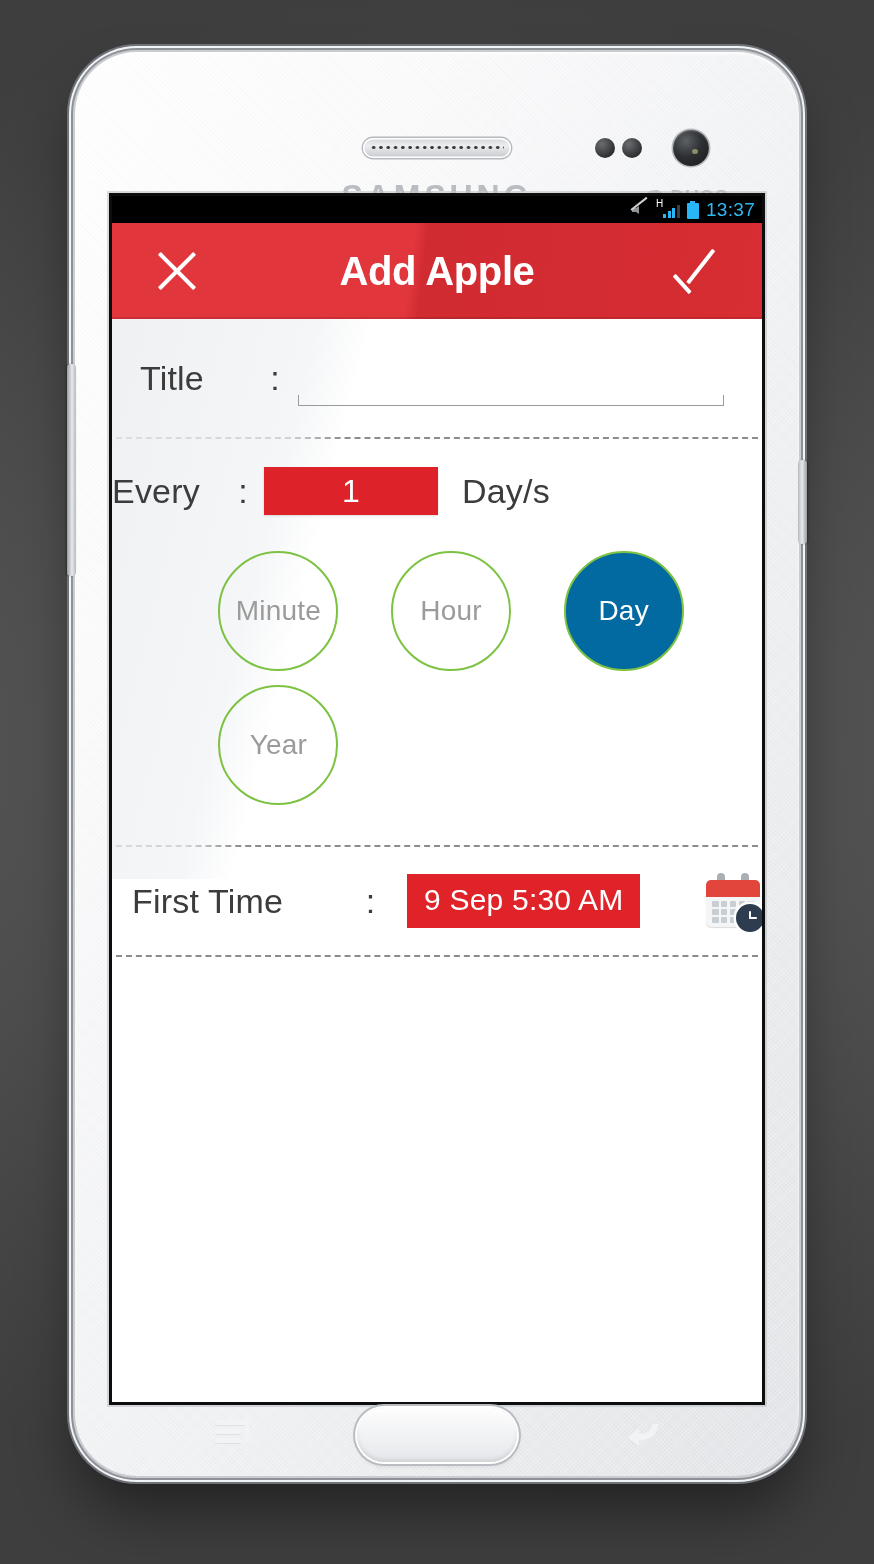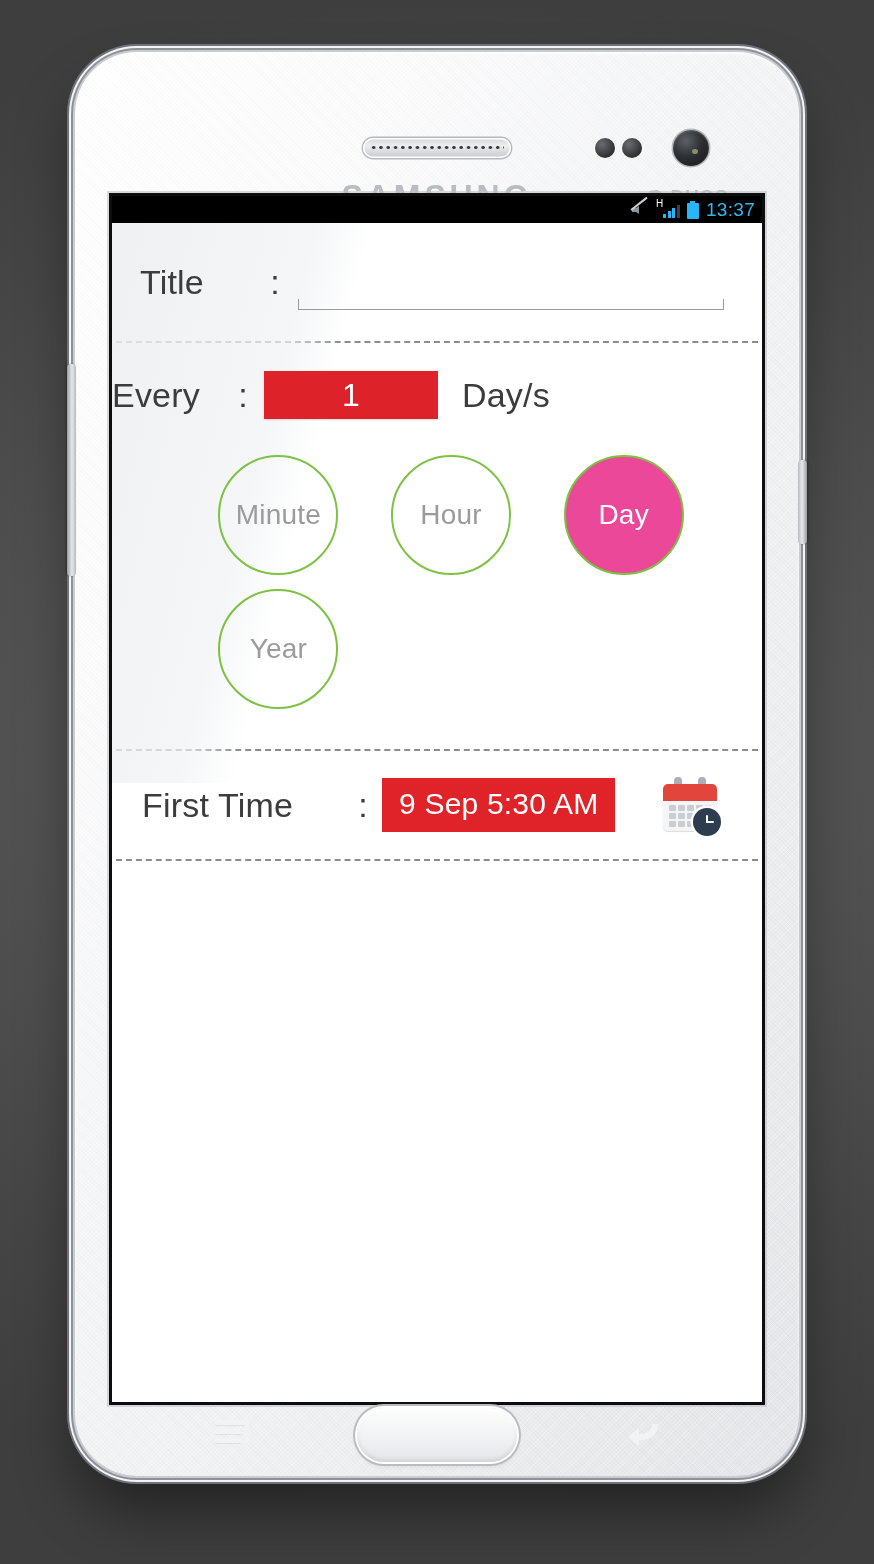--- a/index.html
+++ b/index.html
@@ -383,27 +383,27 @@
     background: transparent;
     display: flex; align-items: center; justify-content: center;
     font-size: 28px;
     color: #9b9b9b;
     font-weight: 300;
     letter-spacing: .2px;
     cursor: pointer;
     font-family: "Liberation Sans", sans-serif;
   }
   .unit-circle.selected {
-    background: #ec4899;
+    background: #0369a1;
     color: #ffffff;
     border-color: #7dc242;
   }
 
   
-  #first-time-row { height: 108px; padding-left: 30px; }
+  #first-time-row { height: 108px; padding-left: 20px; justify-content: space-between; }
   #first-time-label { width: 202px; }
   #first-time-colon { width: 38px; text-align: center; }
   #first-time-value {
     background: #e02229;
     color: #ffffff;
     font-size: 30px;
     font-weight: 300;
     padding: 9px 17px 11px;
     letter-spacing: .2px;
     cursor: pointer;
@@ -555,20 +555,35 @@
             <i></i>
         </span>
       </span>
       <span class="status-icon" id="battery-icon">
         <span class="cap"></span>
           <span class="shell"></span>
       </span>
       <span id="status-clock">13:37</span>
     </div>
 
+    <div id="app-bar">
+      <div id="close-button">
+        <span id="close-icon">
+          <span></span>
+            <span></span>
+        </span>
+      </div>
+      <div id="app-title">Add Apple</div>
+      <div id="confirm-button">
+        <span id="check-icon">
+          <span></span>
+            <span></span>
+        </span>
+      </div>
+    </div>
 
     <div id="form-body">
 
       <div class="form-row" id="title-row">
         <span class="field-label" id="title-label">Title</span>
         <span class="colon" id="title-colon">:</span>
         <span id="title-input-wrap">
           <input id="title-input" type="text" placeholder="" style="">
           <span id="title-underline"></span>
         </span>

